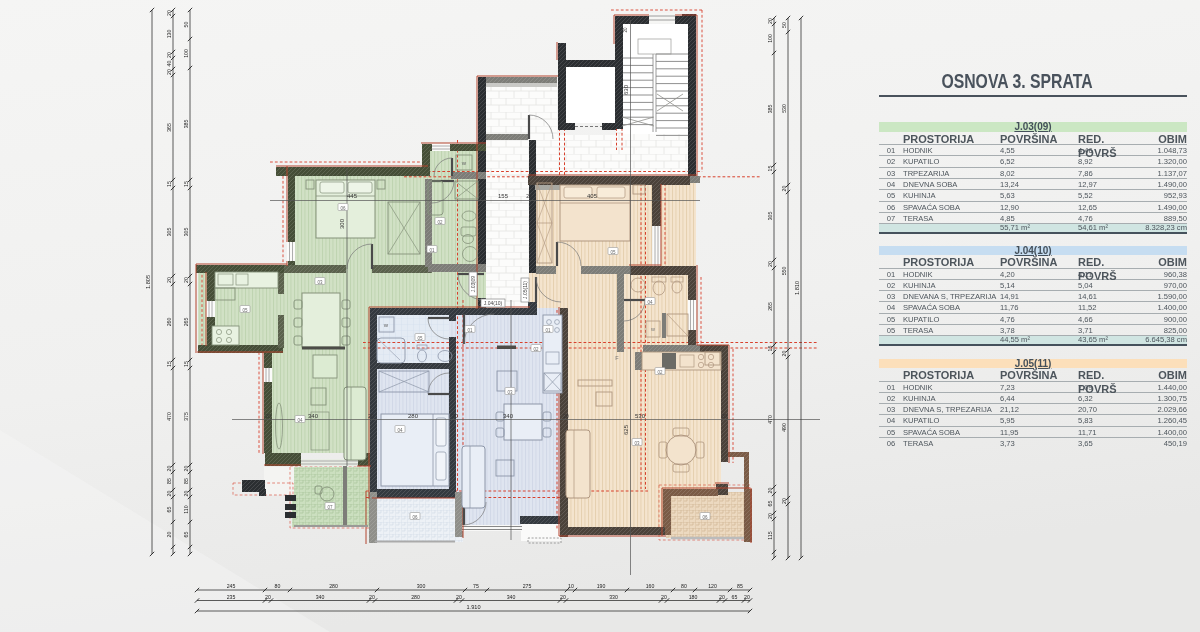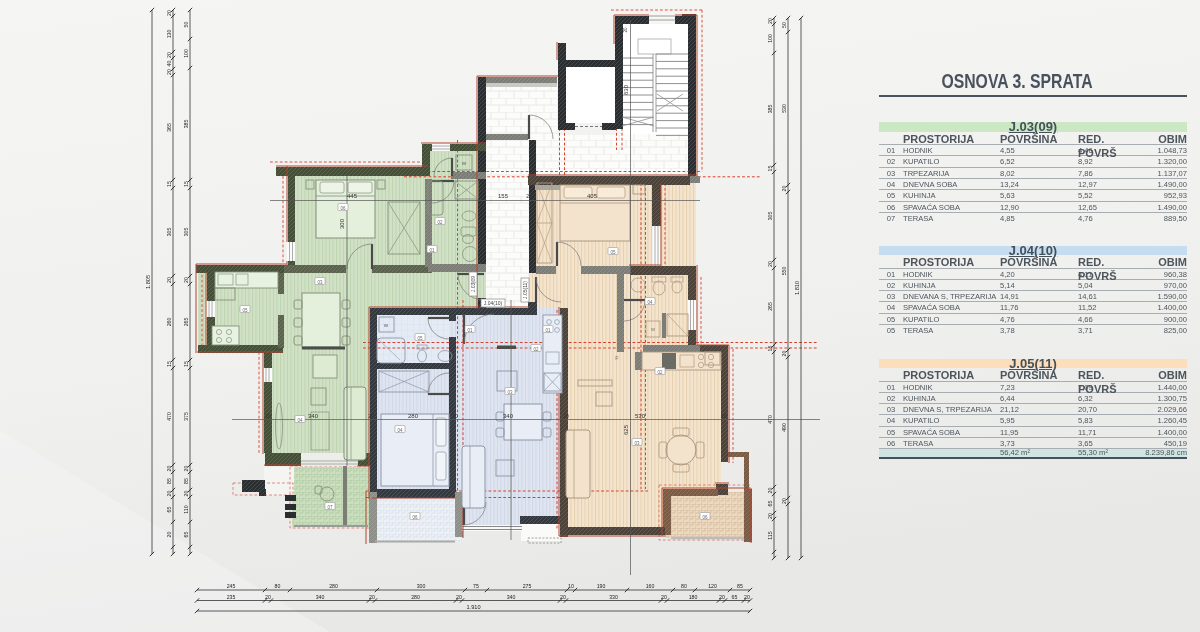--- a/index.html
+++ b/index.html
@@ -1,17 +1,17 @@
 <!DOCTYPE html>
 <html><head><meta charset="utf-8">
 <style>
 html,body{margin:0;padding:0}
 body{width:1200px;height:632px;overflow:hidden;font-family:"Liberation Sans",sans-serif;position:relative;background:#f0f0ef}
 .tb{position:absolute;left:879px;width:308px;font-size:7.6px;color:#4d555c}
-.band{height:9.5px;text-align:center;line-height:9.5px;font-weight:bold;font-size:13px;color:#44505a}
+.band{height:9.5px;text-align:center;line-height:9.5px;font-weight:bold;font-size:10px;color:#44505a}
 .bt{text-decoration:underline}
 .hrow{display:flex;height:12.6px;line-height:14px;font-weight:bold;font-size:11px;box-sizing:border-box}
 .row{display:flex;height:11.3px;line-height:11.6px;border-top:0.8px solid #a7adb0;box-sizing:border-box}
 .trow{display:flex;height:7.9px;line-height:8.4px;background:#d0e5e2;border-top:0.8px solid #a7adb0;border-bottom:2.6px solid #45515c;box-sizing:content-box}
 .c0{width:24px;text-align:center}
 .c1{width:97px;text-align:left}
 .c2{width:78px;}
 .c3{width:56px;text-align:left}
 .c4{width:53px;text-align:right}
 </style></head>
@@ -1307,20 +1307,27 @@
     </div>
 
 <div class="row">
       <div class="c0">07</div>
       <div class="c1">TERASA</div>
       <div class="c2">4,85</div>
       <div class="c3">4,76</div>
       <div class="c4">889,50</div>
     </div>
 
+<div class="trow">
+      <div class="c0"></div>
+      <div class="c1"></div>
+      <div class="c2">55,71 m²</div>
+      <div class="c3">54,61 m²</div>
+      <div class="c4">8.328,23 cm</div>
+    </div>
 </div>
 
 <div class="tb" style="top:245.5px">
 
 <div class="band" style="background:#c6ddf1"><span class="bt">J.04(10)</span></div>
 
 <div class="hrow">
       <div class="c0"></div>
       <div class="c1">PROSTORIJA</div>
       <div class="c2">POVRŠINA</div>
@@ -1369,20 +1376,27 @@
     </div>
 
 <div class="row">
       <div class="c0">05</div>
       <div class="c1">TERASA</div>
       <div class="c2">3,78</div>
       <div class="c3">3,71</div>
       <div class="c4">825,00</div>
     </div>
 
+<div class="trow">
+      <div class="c0"></div>
+      <div class="c1"></div>
+      <div class="c2">44,55 m²</div>
+      <div class="c3">43,65 m²</div>
+      <div class="c4">6.645,38 cm</div>
+    </div>
 </div>
 
 <div class="tb" style="top:358.5px">
 
 <div class="band" style="background:#fcdfba"><span class="bt">J.05(11)</span></div>
 
 <div class="hrow">
       <div class="c0"></div>
       <div class="c1">PROSTORIJA</div>
       <div class="c2">POVRŠINA</div>
@@ -1431,20 +1445,13 @@
     </div>
 
 <div class="row">
       <div class="c0">06</div>
       <div class="c1">TERASA</div>
       <div class="c2">3,73</div>
       <div class="c3">3,65</div>
       <div class="c4">450,19</div>
     </div>
 
-<div class="trow">
-      <div class="c0"></div>
-      <div class="c1"></div>
-      <div class="c2">56,42 m²</div>
-      <div class="c3">55,30 m²</div>
-      <div class="c4">8.239,86 cm</div>
-    </div>
 </div>
 
 </body></html>

